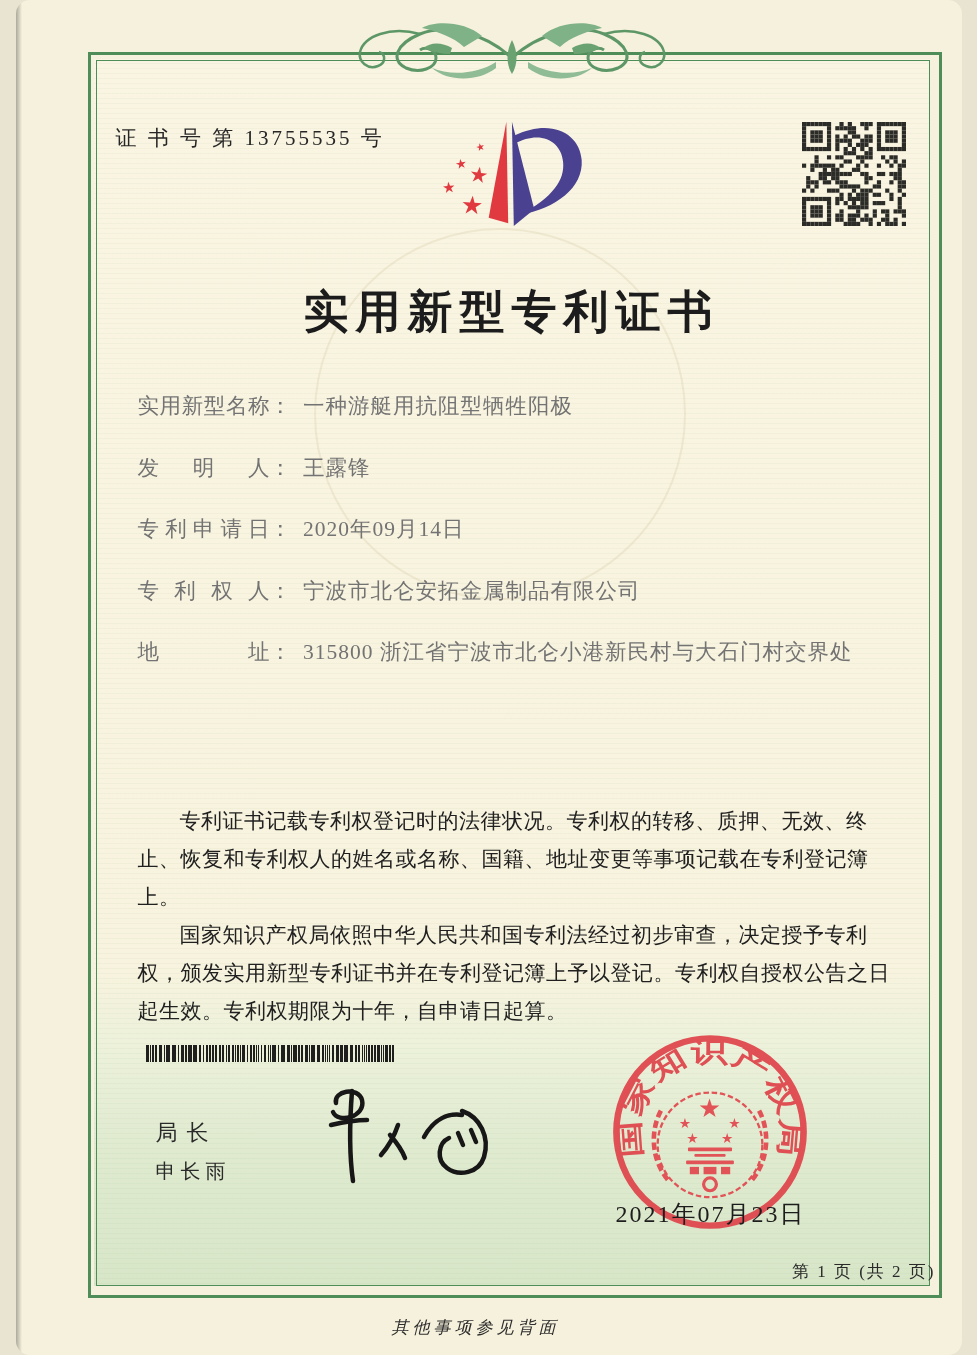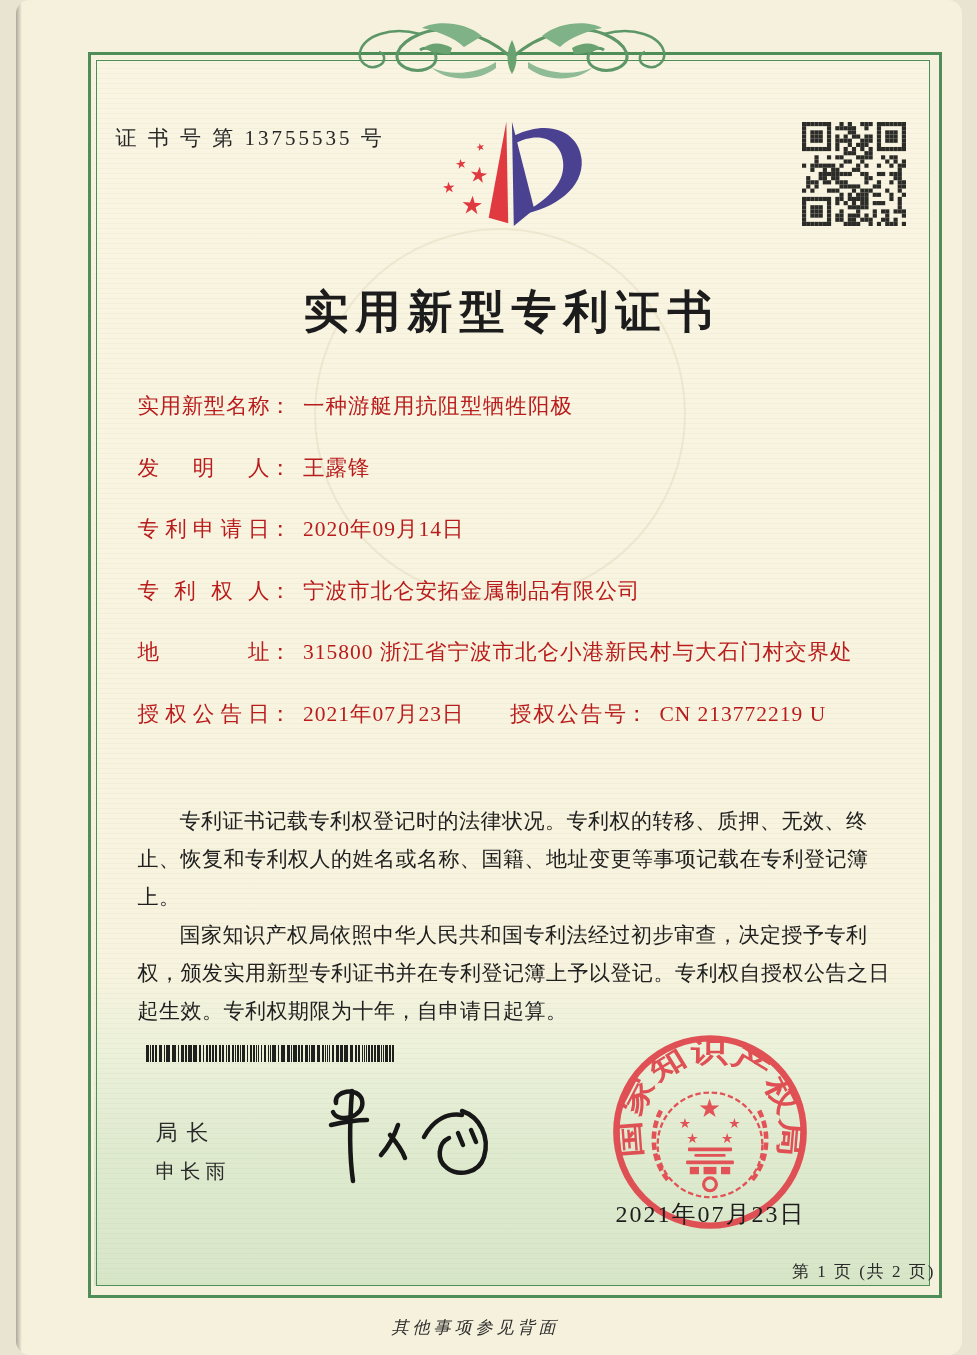--- a/index.html
+++ b/index.html
@@ -21,21 +21,21 @@
   .border-inner{position:absolute;left:80px;top:60px;width:832px;height:1224px;
     border:1px solid #4e8d58;}
   .flourish{position:absolute;left:326px;top:14px;}
   .watermark{position:absolute;left:298px;top:228px;width:368px;height:368px;
     border:2px solid rgba(200,185,145,0.22);border-radius:50%;}
   .cert-no{position:absolute;left:100px;top:124px;font-size:21px;letter-spacing:3px;color:#262626;}
   .logo{position:absolute;left:402px;top:98px;}
   .qr{position:absolute;left:786px;top:122px;width:104px;height:104px;}
   .title{position:absolute;left:72px;top:282px;width:848px;text-align:center;
     font-size:45px;font-weight:bold;letter-spacing:7px;color:#1c1c1c;}
-  .fields{position:absolute;left:122px;top:396px;width:780px;font-size:21.5px;color:#b91c1c;}
+  .fields{position:absolute;left:122px;top:396px;width:780px;font-size:21.5px;color:#737373;}
   .field-row{margin-bottom:40px;line-height:1;white-space:nowrap;}
   .flabel{display:inline-block;width:132px;text-align:justify;text-align-last:justify;vertical-align:bottom;}
   .fcolon{display:inline-block;margin-right:12px;}
   .fvalue{letter-spacing:1px;}
   .grant-pair2{margin-left:40px;}
   .grant-pair2 .flabel{width:116px;}
   .paras{position:absolute;left:122px;top:802px;width:772px;font-size:21px;line-height:38px;
     color:#202020;letter-spacing:0.5px;}
   .paras p{margin:0;text-indent:2em;}
   .barcode{position:absolute;left:130px;top:1045px;}
@@ -411,24 +411,20 @@
     </div>
     <div class="field-row">
       <span class="flabel">专利申请日</span><span class="fcolon">：</span><span class="fvalue">2020年09月14日</span>
     </div>
     <div class="field-row">
       <span class="flabel">专利权人</span><span class="fcolon">：</span><span class="fvalue">宁波市北仑安拓金属制品有限公司</span>
     </div>
     <div class="field-row">
       <span class="flabel">地址</span><span class="fcolon">：</span><span class="fvalue">315800 浙江省宁波市北仑小港新民村与大石门村交界处</span>
     </div>
-    <div class="field-row">
-      <span><span class="flabel">授权公告日</span><span class="fcolon">：</span><span class="fvalue">2021年07月23日</span></span>
-      <span class="grant-pair2"><span class="flabel">授权公告号</span><span class="fcolon">：</span><span class="fvalue">CN 213772219 U</span></span>
-    </div>
   </div>
 
   <div class="paras">
     <p>专利证书记载专利权登记时的法律状况。专利权的转移、质押、无效、终止、恢复和专利权人的姓名或名称、国籍、地址变更等事项记载在专利登记簿上。</p>
     <p>国家知识产权局依照中华人民共和国专利法经过初步审查，决定授予专利权，颁发实用新型专利证书并在专利登记簿上予以登记。专利权自授权公告之日起生效。专利权期限为十年，自申请日起算。</p>
   </div>
 
   <div class="barcode"><svg width="256" height="17" viewBox="0 0 256 17">
         <g fill="#1f1f1d">
           <rect x="0" y="0" width="3" height="17"></rect>

